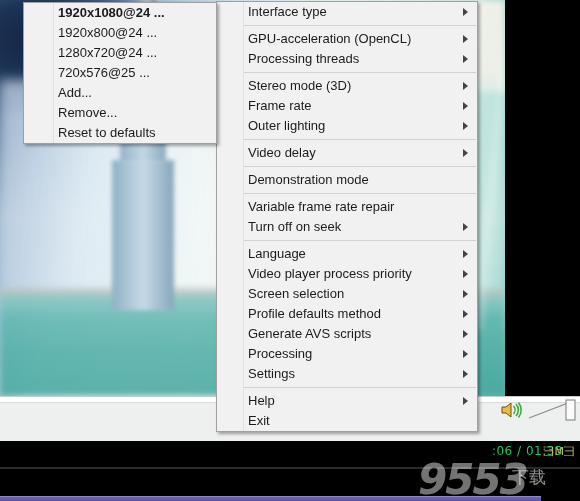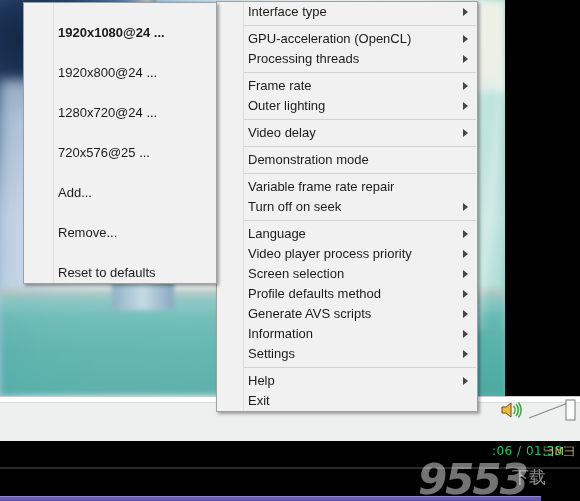--- a/index.html
+++ b/index.html
@@ -290,21 +290,21 @@
   
   #main-menu {
     left: 216px; top: 1px;
     width: 262px;
   }
   
   #sub-menu {
     left: 23px; top: 2px;
     width: 194px;
   }
-  #sub-menu .mi { padding-left: 34px; height: 20px; line-height: 20px; margin-top: 20px; }
+  #sub-menu .mi { padding-left: 34px; height: 20px; line-height: 20px; }
   #sub-menu .menu-gutter { width: 29px; }
 </style>
 </head>
 <body>
 
 <div id="screen">
 
   <div id="player-window">
 
     <div id="video-frame">
@@ -406,36 +406,37 @@
   <div id="watermark-cn">下载</div>
 
   <div class="menu" id="main-menu">
     <div class="menu-gutter"></div>
     <div class="menu-items" id="main-menu-items">
         <div class="mi"><span>Interface type</span><span class="arrow"></span></div>
         <div class="sep"></div>
         <div class="mi"><span>GPU-acceleration (OpenCL)</span><span class="arrow"></span></div>
         <div class="mi"><span>Processing threads</span><span class="arrow"></span></div>
         <div class="sep"></div>
+        <div class="mi"><span>Stereo mode (3D)</span><span class="arrow"></span></div>
         <div class="mi"><span>Frame rate</span><span class="arrow"></span></div>
         <div class="mi"><span>Outer lighting</span><span class="arrow"></span></div>
         <div class="sep"></div>
         <div class="mi"><span>Video delay</span><span class="arrow"></span></div>
         <div class="sep"></div>
         <div class="mi"><span>Demonstration mode</span></div>
         <div class="sep"></div>
         <div class="mi"><span>Variable frame rate repair</span></div>
         <div class="mi"><span>Turn off on seek</span><span class="arrow"></span></div>
         <div class="sep"></div>
         <div class="mi"><span>Language</span><span class="arrow"></span></div>
         <div class="mi"><span>Video player process priority</span><span class="arrow"></span></div>
         <div class="mi"><span>Screen selection</span><span class="arrow"></span></div>
         <div class="mi"><span>Profile defaults method</span><span class="arrow"></span></div>
         <div class="mi"><span>Generate AVS scripts</span><span class="arrow"></span></div>
-        <div class="mi"><span>Information</span><span class="arrow"></span></div>
+        <div class="mi"><span>Processing</span><span class="arrow"></span></div>
         <div class="mi"><span>Settings</span><span class="arrow"></span></div>
         <div class="sep"></div>
         <div class="mi"><span>Help</span><span class="arrow"></span></div>
         <div class="mi"><span>Exit</span></div>
       </div>
   </div>
 
   <div class="menu" id="sub-menu">
     <div class="menu-gutter"></div>
     <div class="menu-items" id="sub-menu-items">

